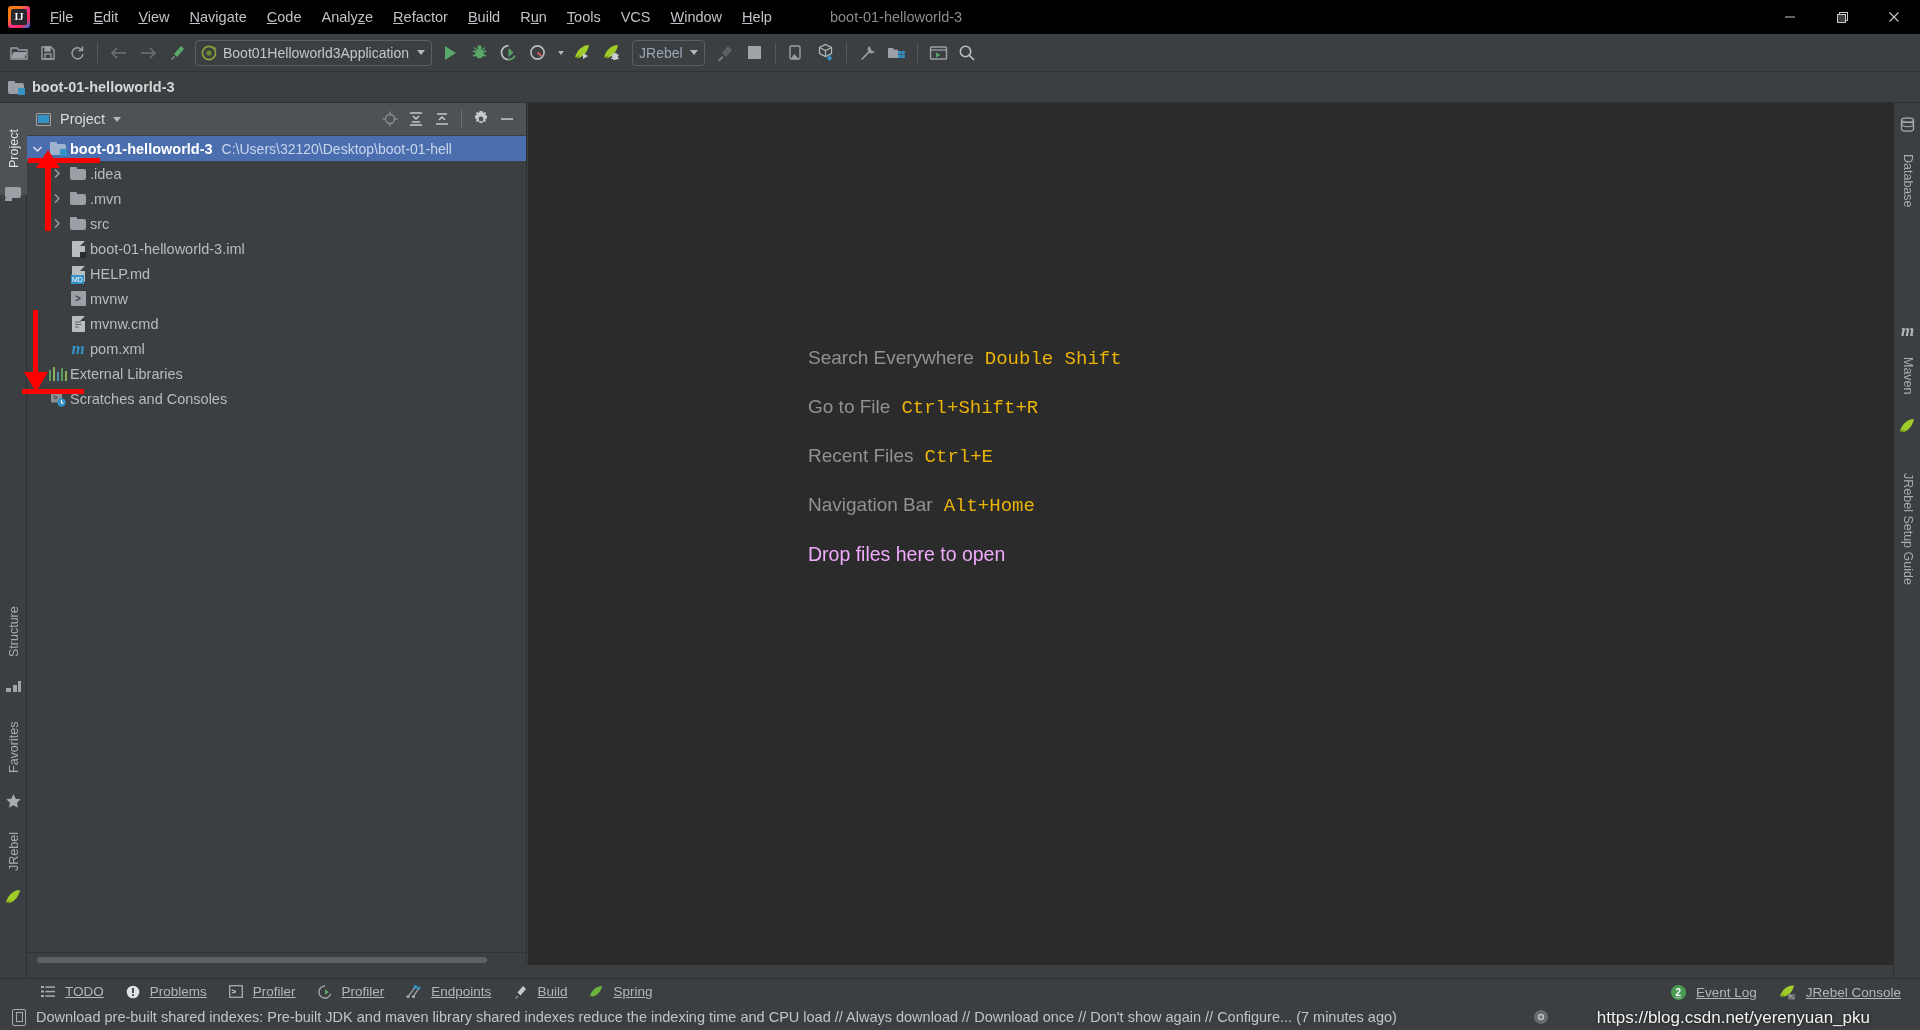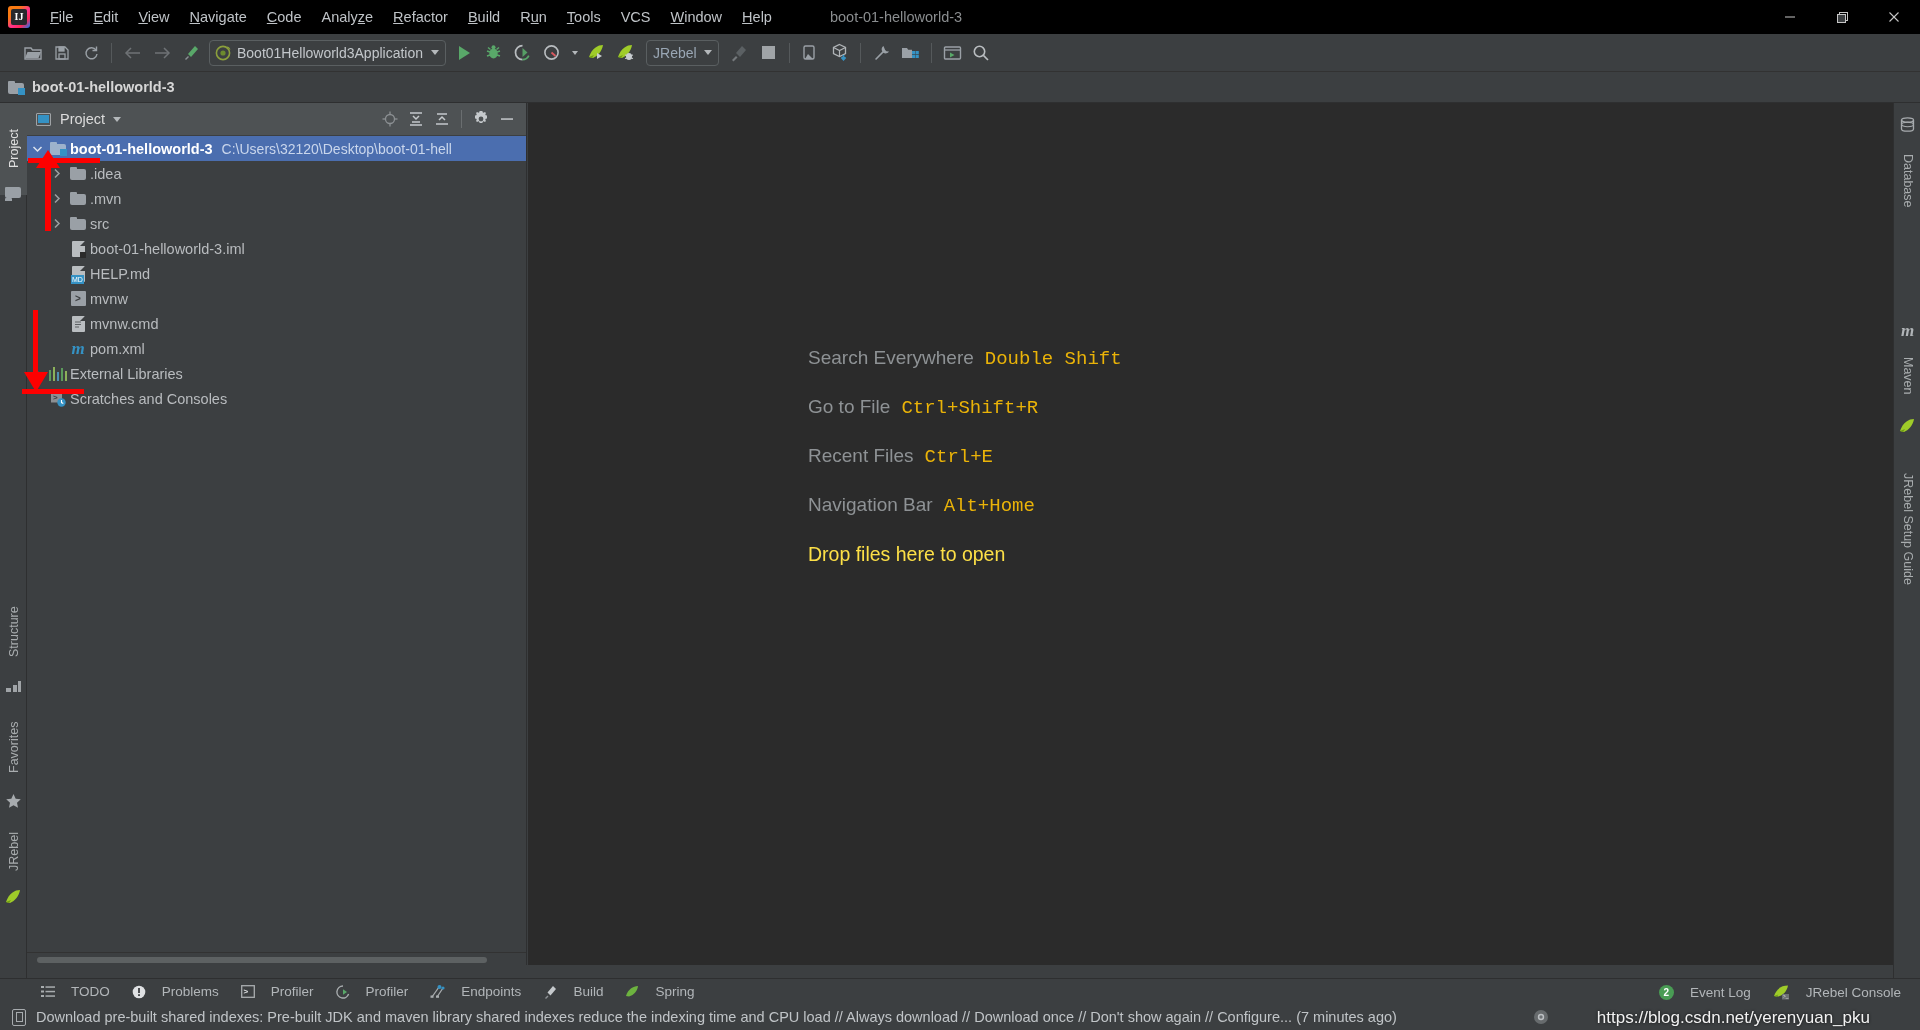--- a/index.html
+++ b/index.html
@@ -42,21 +42,21 @@
     position:absolute; right:0; top:0; height:34px; display:flex; align-items:center;
   }
   .win-btn {
     width:52px; height:34px; display:flex; align-items:center; justify-content:center;
     color:#c6c6c6; font-size:15px;
   }
 
   
   .toolbar {
     position:absolute; left:0; top:34px; width:1920px; height:38px;
-    background:#3c3f41; display:flex; align-items:center; padding-left:18px;
+    background:#3c3f41; display:flex; align-items:center; padding-left:4px;
     border-bottom:1px solid #323232;
   }
   .tb-btn {
     width:29px; height:29px; display:flex; align-items:center; justify-content:center;
     border-radius:3px; flex:none; position:relative;
   }
   .tb-sep { width:1px; height:20px; background:#55595b; margin:0 6px; flex:none; }
   .run-config {
     display:flex; align-items:center; height:26px; border:1px solid #5a5f61; border-radius:4px;
     padding:0 6px 0 5px; margin:0 4px; background:#3c3f41;
@@ -182,31 +182,31 @@
   .editor {
     position:absolute; left:528px; top:103px; right:27px; height:862px;
     background:#2b2b2b;
   }
   .tips { position:absolute; left:280px; top:244px; }
   .tip-row {
     display:flex; align-items:baseline; height:49px; white-space:nowrap;
   }
   .tip-label { font-size:19px; color:#8e9295; }
   .tip-key { font-size:19px; color:#eab308; margin-left:11px;font-family:Liberation Mono, monospace; }
-  .tip-plain { font-size:19.5px; color:#fde047; }
+  .tip-plain { font-size:19.5px; color:#f0abfc; }
 
   
   .botbar {
     position:absolute; left:0; bottom:26px; width:1920px; height:26px;
     background:#3c3f41; display:flex; align-items:center; padding-left:30px;
     border-top:1px solid #2e2f30;
   }
   .bb-item {
-    display:flex; align-items:center; gap:16px; height:22px; padding:0 11px;
-    font-size:13.5px; color:#b2b6b9; border-radius:3px;
+    display:flex; align-items:center; gap:10px; height:22px; padding:0 11px;
+    font-size:13.5px; color:#b2b6b9; border-radius:3px;text-decoration:underline;
   }
   .bb-right { position:absolute; right:8px; top:0; height:26px; display:flex; align-items:center; }
   .chip-num {
     width:15px;height:15px;border-radius:50%;background:#499c54;color:#fff;font-size:10px;
     display:flex;align-items:center;justify-content:center;font-weight:bold;
   }
 
   
   .statusbar {
     position:absolute; left:0; bottom:0; width:1560px; height:26px;

